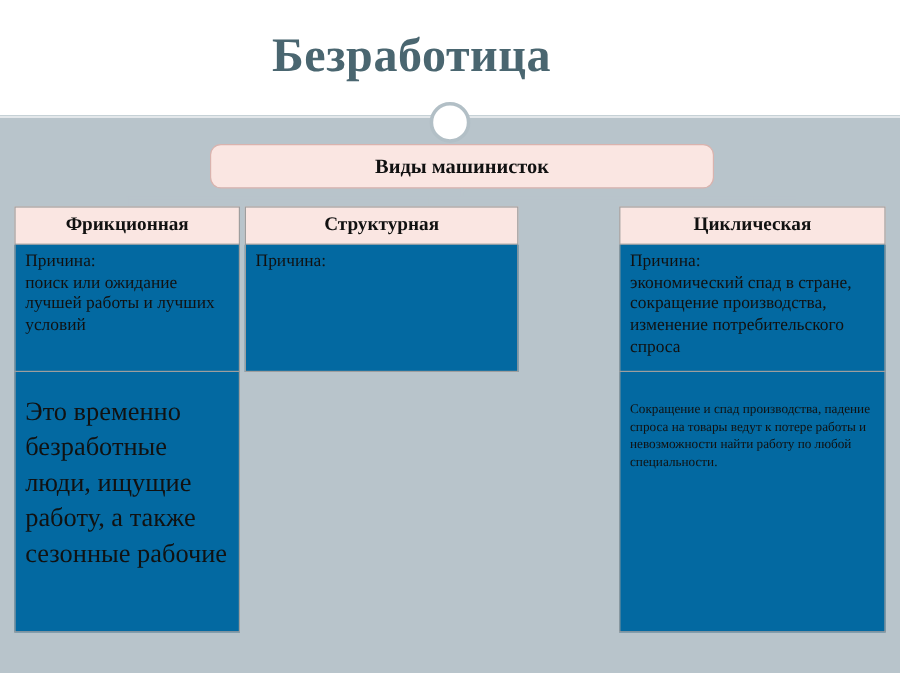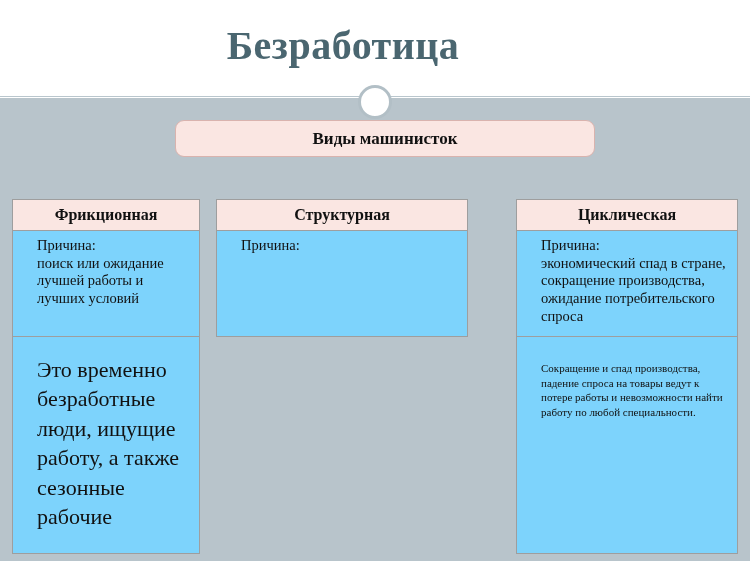--- a/index.html
+++ b/index.html
@@ -98,43 +98,42 @@
     background: #fae6e2;
     border: 1px solid #9e9e9e;
     box-sizing: border-box;
     height: 32px;
     display: flex;
     align-items: center;
     justify-content: center;
     font-weight: bold;
     font-size: 16px;
     color: #111111;
-    margin-top: 27px;
   }
   .cell {
-    background: #7dd3fc;
+    background: #0369a1;
     border: 1px solid #9e9e9e;
     border-top: none;
     box-sizing: border-box;
-    padding: 6px 8px 6px 24px;
+    padding: 6px 8px 6px 8px;
     color: #111111;
   }
   .cause-cell {
     font-size: 14.5px;
     line-height: 1.22;
   }
   .desc-cell {
     line-height: 1.3;
   }
   
   #col1 { left: 12px;  width: 188px; }
   #col1 .cause-cell { height: 106px; }
   #col1 .desc-cell  { height: 217px; font-size: 22px; line-height: 1.34; padding-top: 18px; }
   
-  #col2 { left: 216px; width: 252px; }
+  #col2 { left: 204px; width: 228px; }
   #col2 .cause-cell { height: 106px; }
   #col2 .desc-cell  { height: 217px; font-size: 17px; line-height: 1.30; padding-top: 8px; }
   
   #col3 { left: 516px; width: 222px; }
   #col3 .cause-cell { height: 106px; }
   #col3 .desc-cell  { height: 217px; font-size: 11px; line-height: 1.34; padding-top: 24px; }
 </style>
 </head>
 <body>
 
@@ -171,18 +170,18 @@
     <div class="col-head">Структурная</div>
     <div class="cell cause-cell">
       <div>Причина:</div>
     </div>
   </div>
 
   <div class="col" id="col3">
     <div class="col-head">Циклическая</div>
     <div class="cell cause-cell">
       <div>Причина:</div>
-      <div>экономический спад в стране, сокращение производства, ожидание потребительского спроса</div>
+      <div>экономический спад в стране, сокращение производства, изменение потребительского спроса</div>
     </div>
     <div class="cell desc-cell">Сокращение и спад производства, падение спроса на товары ведут к потере работы и невозможности найти работу по любой специальности.</div>
   </div>
 
 </div>
 
 </body></html>

